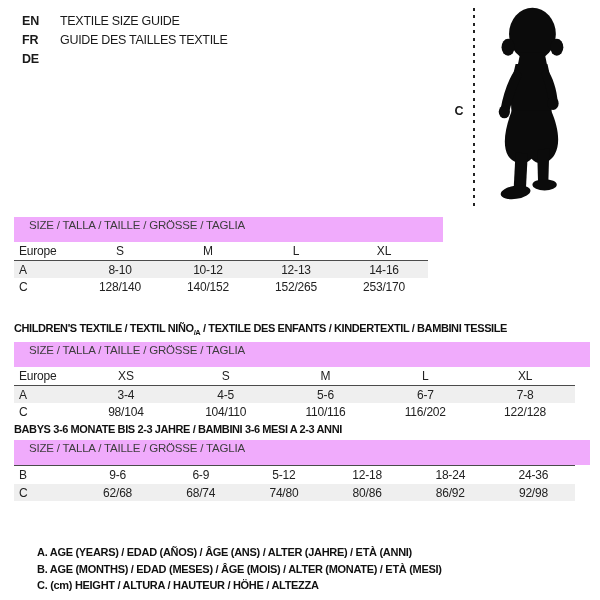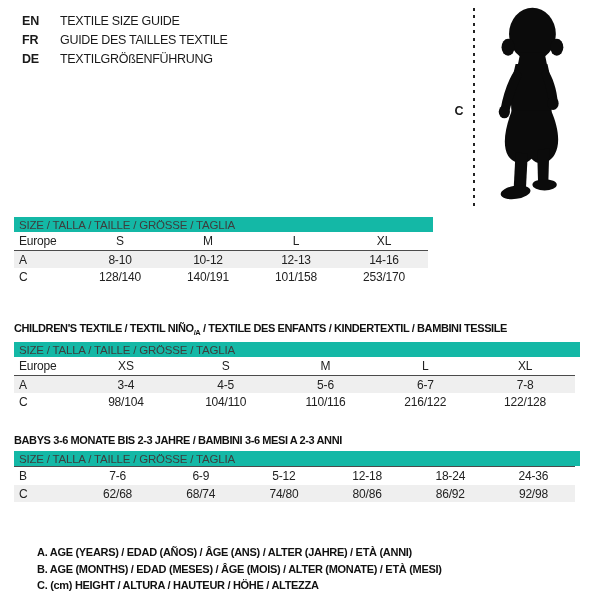--- a/index.html
+++ b/index.html
@@ -24,22 +24,22 @@
     position:absolute; left:450px; top:104px; width:18px; text-align:center;
     font-size:12.5px; font-weight:bold;
   }
   .toddler { position:absolute; left:484px; top:6px; width:95px; height:206px; }
 
   
   .tbl { position:absolute; left:14px; }
   .tbl-title { font-size:11px; font-weight:bold; letter-spacing:-0.4px; white-space:nowrap; color:#111; }
   .tbl-title .sub { font-size:7.5px; vertical-align:sub; }
   .size-bar {
-    background:#14b8a6; color:#3d3d3d; font-size:11.5px; letter-spacing:-0.2px;
-    height:15px; line-height:17px; padding-left:5px; margin-top:5px;
+    background:#f0abfc; color:#3d3d3d; font-size:11.5px; letter-spacing:-0.2px;
+    height:25px; line-height:17px; padding-left:15px; margin-top:5px;
   }
   .grid-row { display:flex; align-items:center; font-size:12px; color:#222; }
   .grid-row .lbl { flex:0 0 57px; padding-left:5px; text-align:left; letter-spacing:-0.2px; }
   .grid-row .val { flex:1; text-align:center; letter-spacing:-0.2px; }
   .h18 { height:18px; }
   .h17 { height:17px; }
   .shaded { background:#efefef; }
   .sep { border-top:1px solid #4b4b4b; }
   .w414 { width:414px; }
   .w561 { width:561px; }
@@ -57,21 +57,20 @@
     <div class="lang-row">
       <span class="lang-code">EN</span>
       <span class="lang-label">TEXTILE SIZE GUIDE</span>
     </div>
     <div class="lang-row">
       <span class="lang-code">FR</span>
       <span class="lang-label">GUIDE DES TAILLES TEXTILE</span>
     </div>
     <div class="lang-row">
       <span class="lang-code">DE</span>
-      <span class="lang-label">TEXTILGRÖßENFÜHRUNG</span>
     </div>
   </div>
 
   <div class="height-line"></div>
   <div class="measure-label">C</div>
   <svg class="toddler" viewBox="0 0 100 220" aria-hidden="true">
     <g fill="#0b0b0b">
       <ellipse cx="51" cy="30" rx="25" ry="28"></ellipse>
       <ellipse cx="25" cy="44" rx="7" ry="9"></ellipse>
       <ellipse cx="77" cy="44" rx="7" ry="9"></ellipse>
@@ -101,22 +100,22 @@
     <div class="grid-row h17 w414 shaded sep">
       <span class="lbl">A</span>
       <span class="val">8-10</span>
       <span class="val">10-12</span>
       <span class="val">12-13</span>
       <span class="val">14-16</span>
     </div>
     <div class="grid-row h17 w414">
       <span class="lbl">C</span>
       <span class="val">128/140</span>
-      <span class="val">140/191</span>
-      <span class="val">101/158</span>
+      <span class="val">140/152</span>
+      <span class="val">152/265</span>
       <span class="val">253/170</span>
     </div>
   </div>
 
   <div class="tbl" style="top:322px;">
     <div class="tbl-title">
       <span>CHILDREN'S TEXTILE / TEXTIL NIÑO</span><span class="sub">/A</span><span> / TEXTILE DES ENFANTS / KINDERTEXTIL / BAMBINI TESSILE</span>
     </div>
     <div class="size-bar w561">SIZE / TALLA / TAILLE / GRÖSSE / TAGLIA</div>
     <div class="grid-row h18 w561">
@@ -133,31 +132,31 @@
       <span class="val">4-5</span>
       <span class="val">5-6</span>
       <span class="val">6-7</span>
       <span class="val">7-8</span>
     </div>
     <div class="grid-row h17 w561">
       <span class="lbl">C</span>
       <span class="val">98/104</span>
       <span class="val">104/110</span>
       <span class="val">110/116</span>
-      <span class="val">216/122</span>
+      <span class="val">116/202</span>
       <span class="val">122/128</span>
     </div>
   </div>
 
   <div class="tbl" style="top:422px;">
-    <div class="tbl-title" style="margin-top:12px;">BABYS 3-6 MONATE BIS 2-3 JAHRE / BAMBINI 3-6 MESI A 2-3 ANNI</div>
+    <div class="tbl-title" style="margin-top:1px;">BABYS 3-6 MONATE BIS 2-3 JAHRE / BAMBINI 3-6 MESI A 2-3 ANNI</div>
     <div class="size-bar w561">SIZE / TALLA / TAILLE / GRÖSSE / TAGLIA</div>
     <div class="grid-row h18 w561 sep">
       <span class="lbl">B</span>
-      <span class="val">7-6</span>
+      <span class="val">9-6</span>
       <span class="val">6-9</span>
       <span class="val">5-12</span>
       <span class="val">12-18</span>
       <span class="val">18-24</span>
       <span class="val">24-36</span>
     </div>
     <div class="grid-row h17 w561 shaded">
       <span class="lbl">C</span>
       <span class="val">62/68</span>
       <span class="val">68/74</span>

